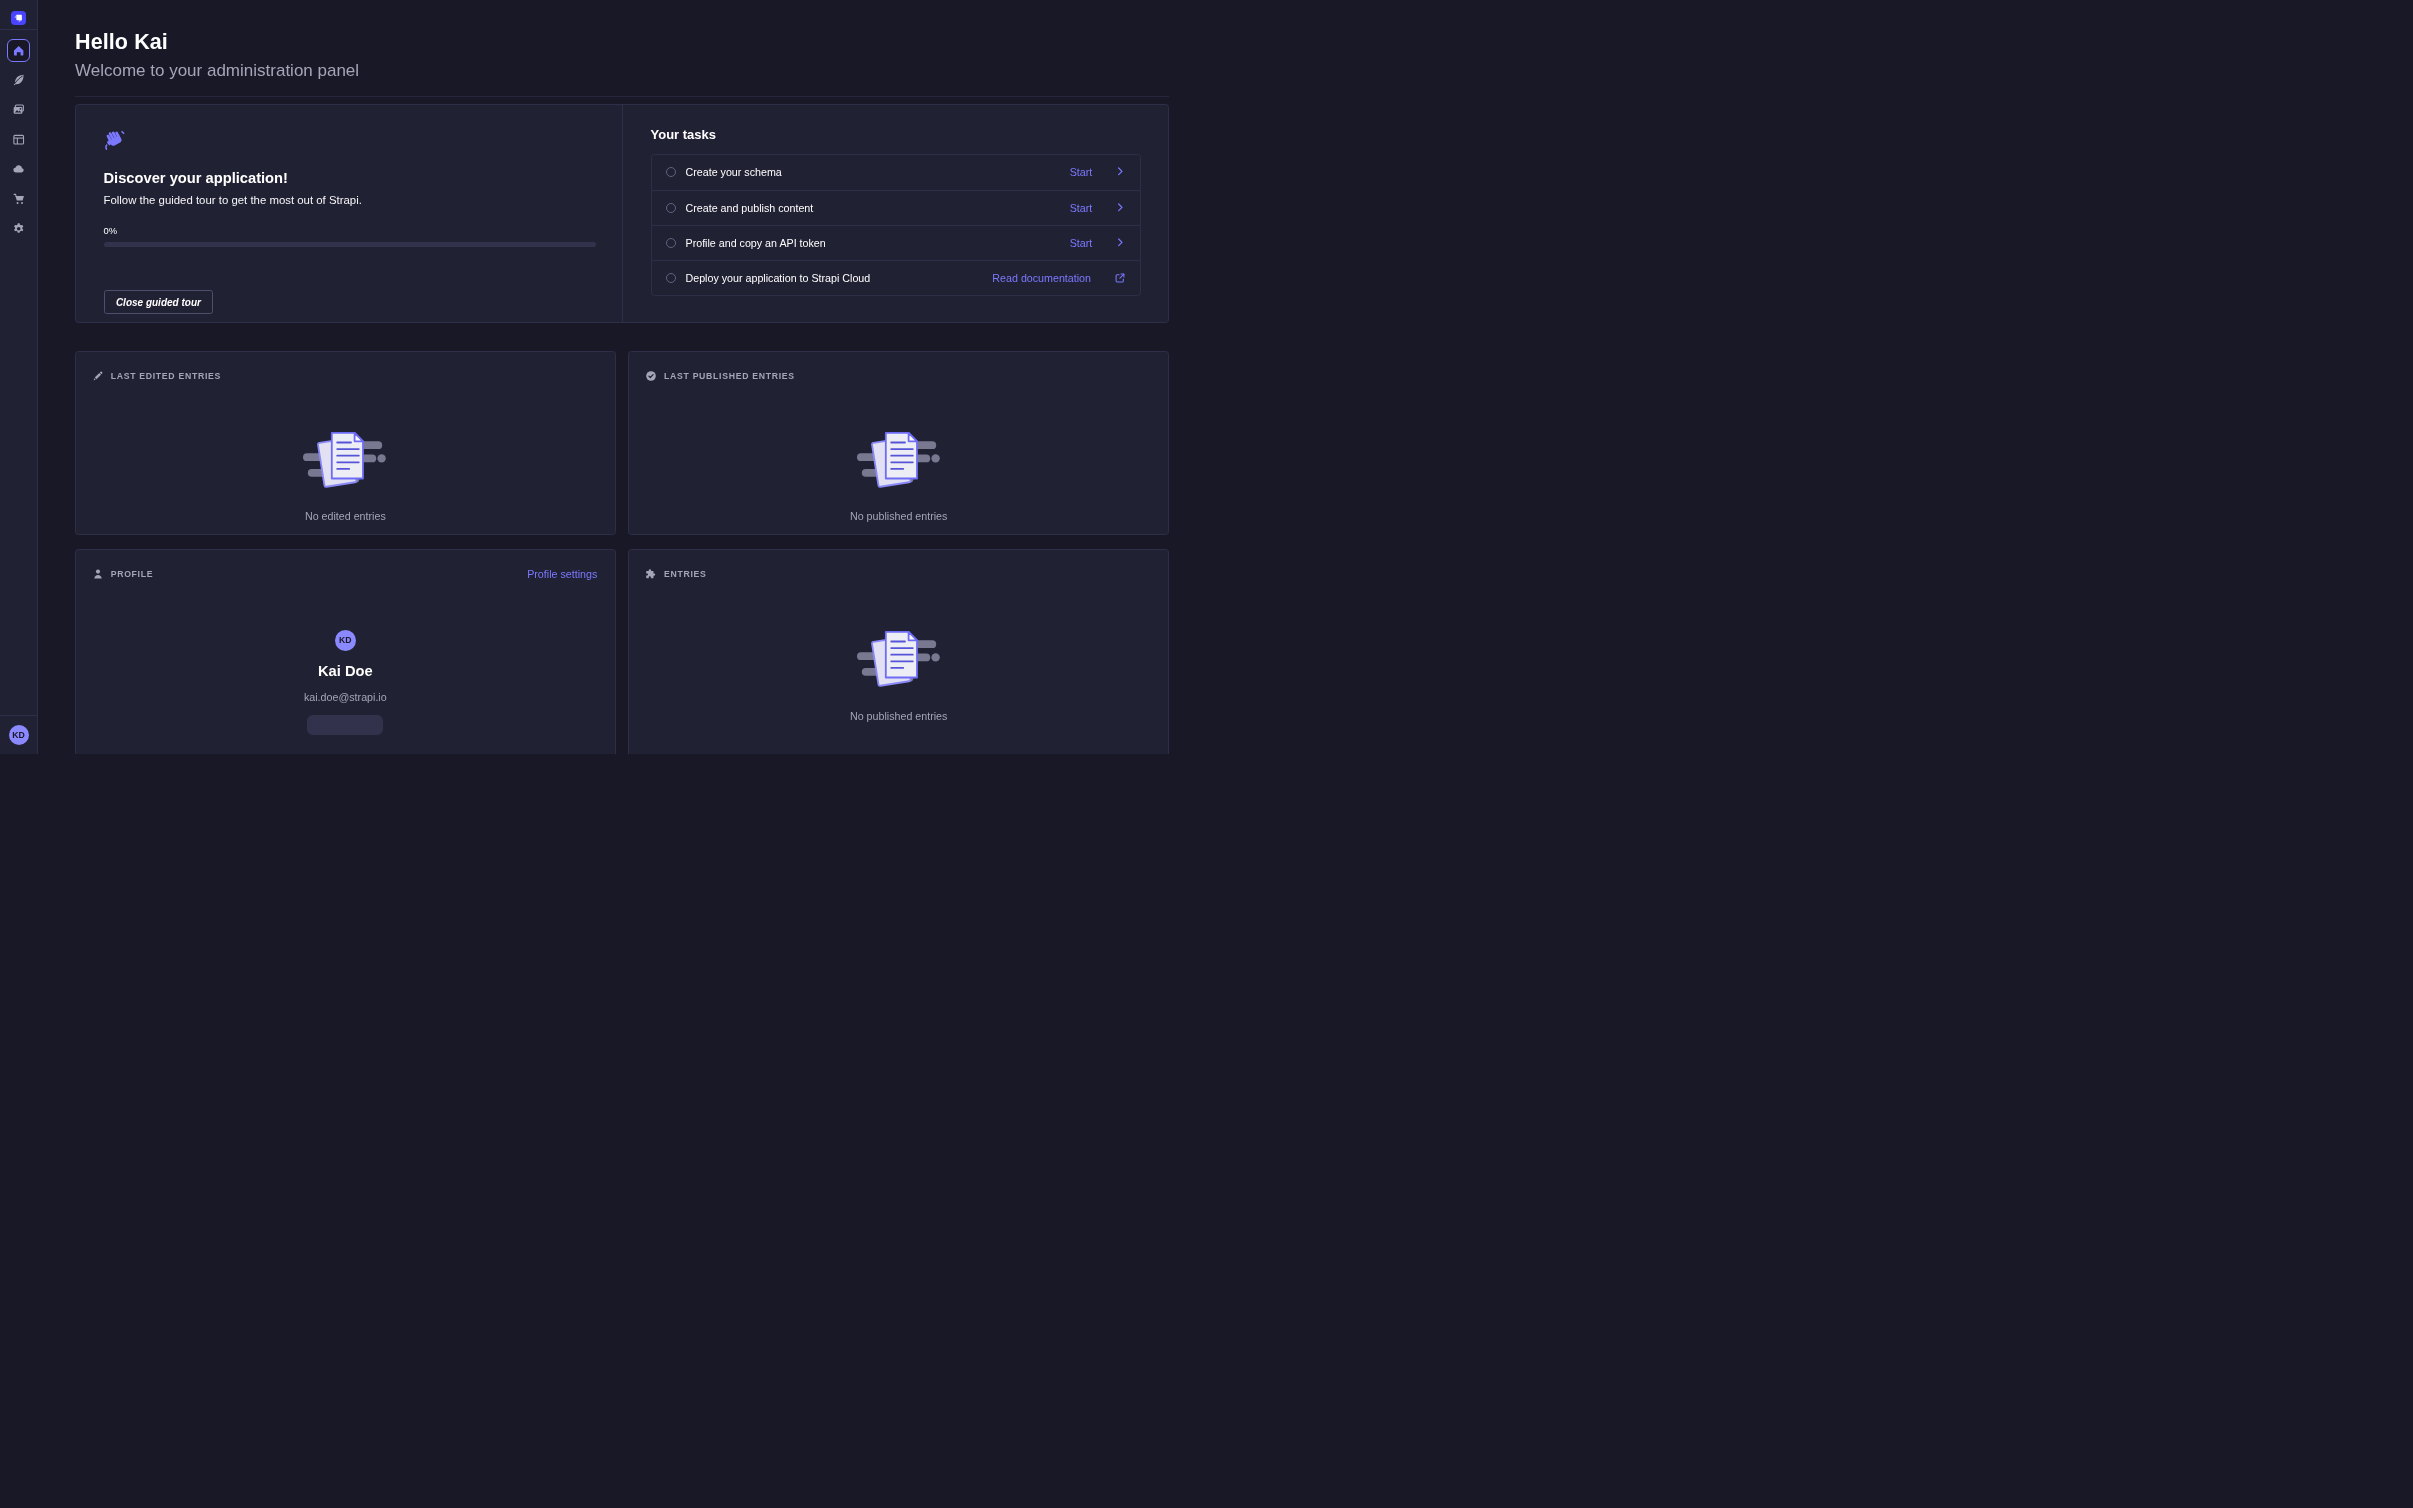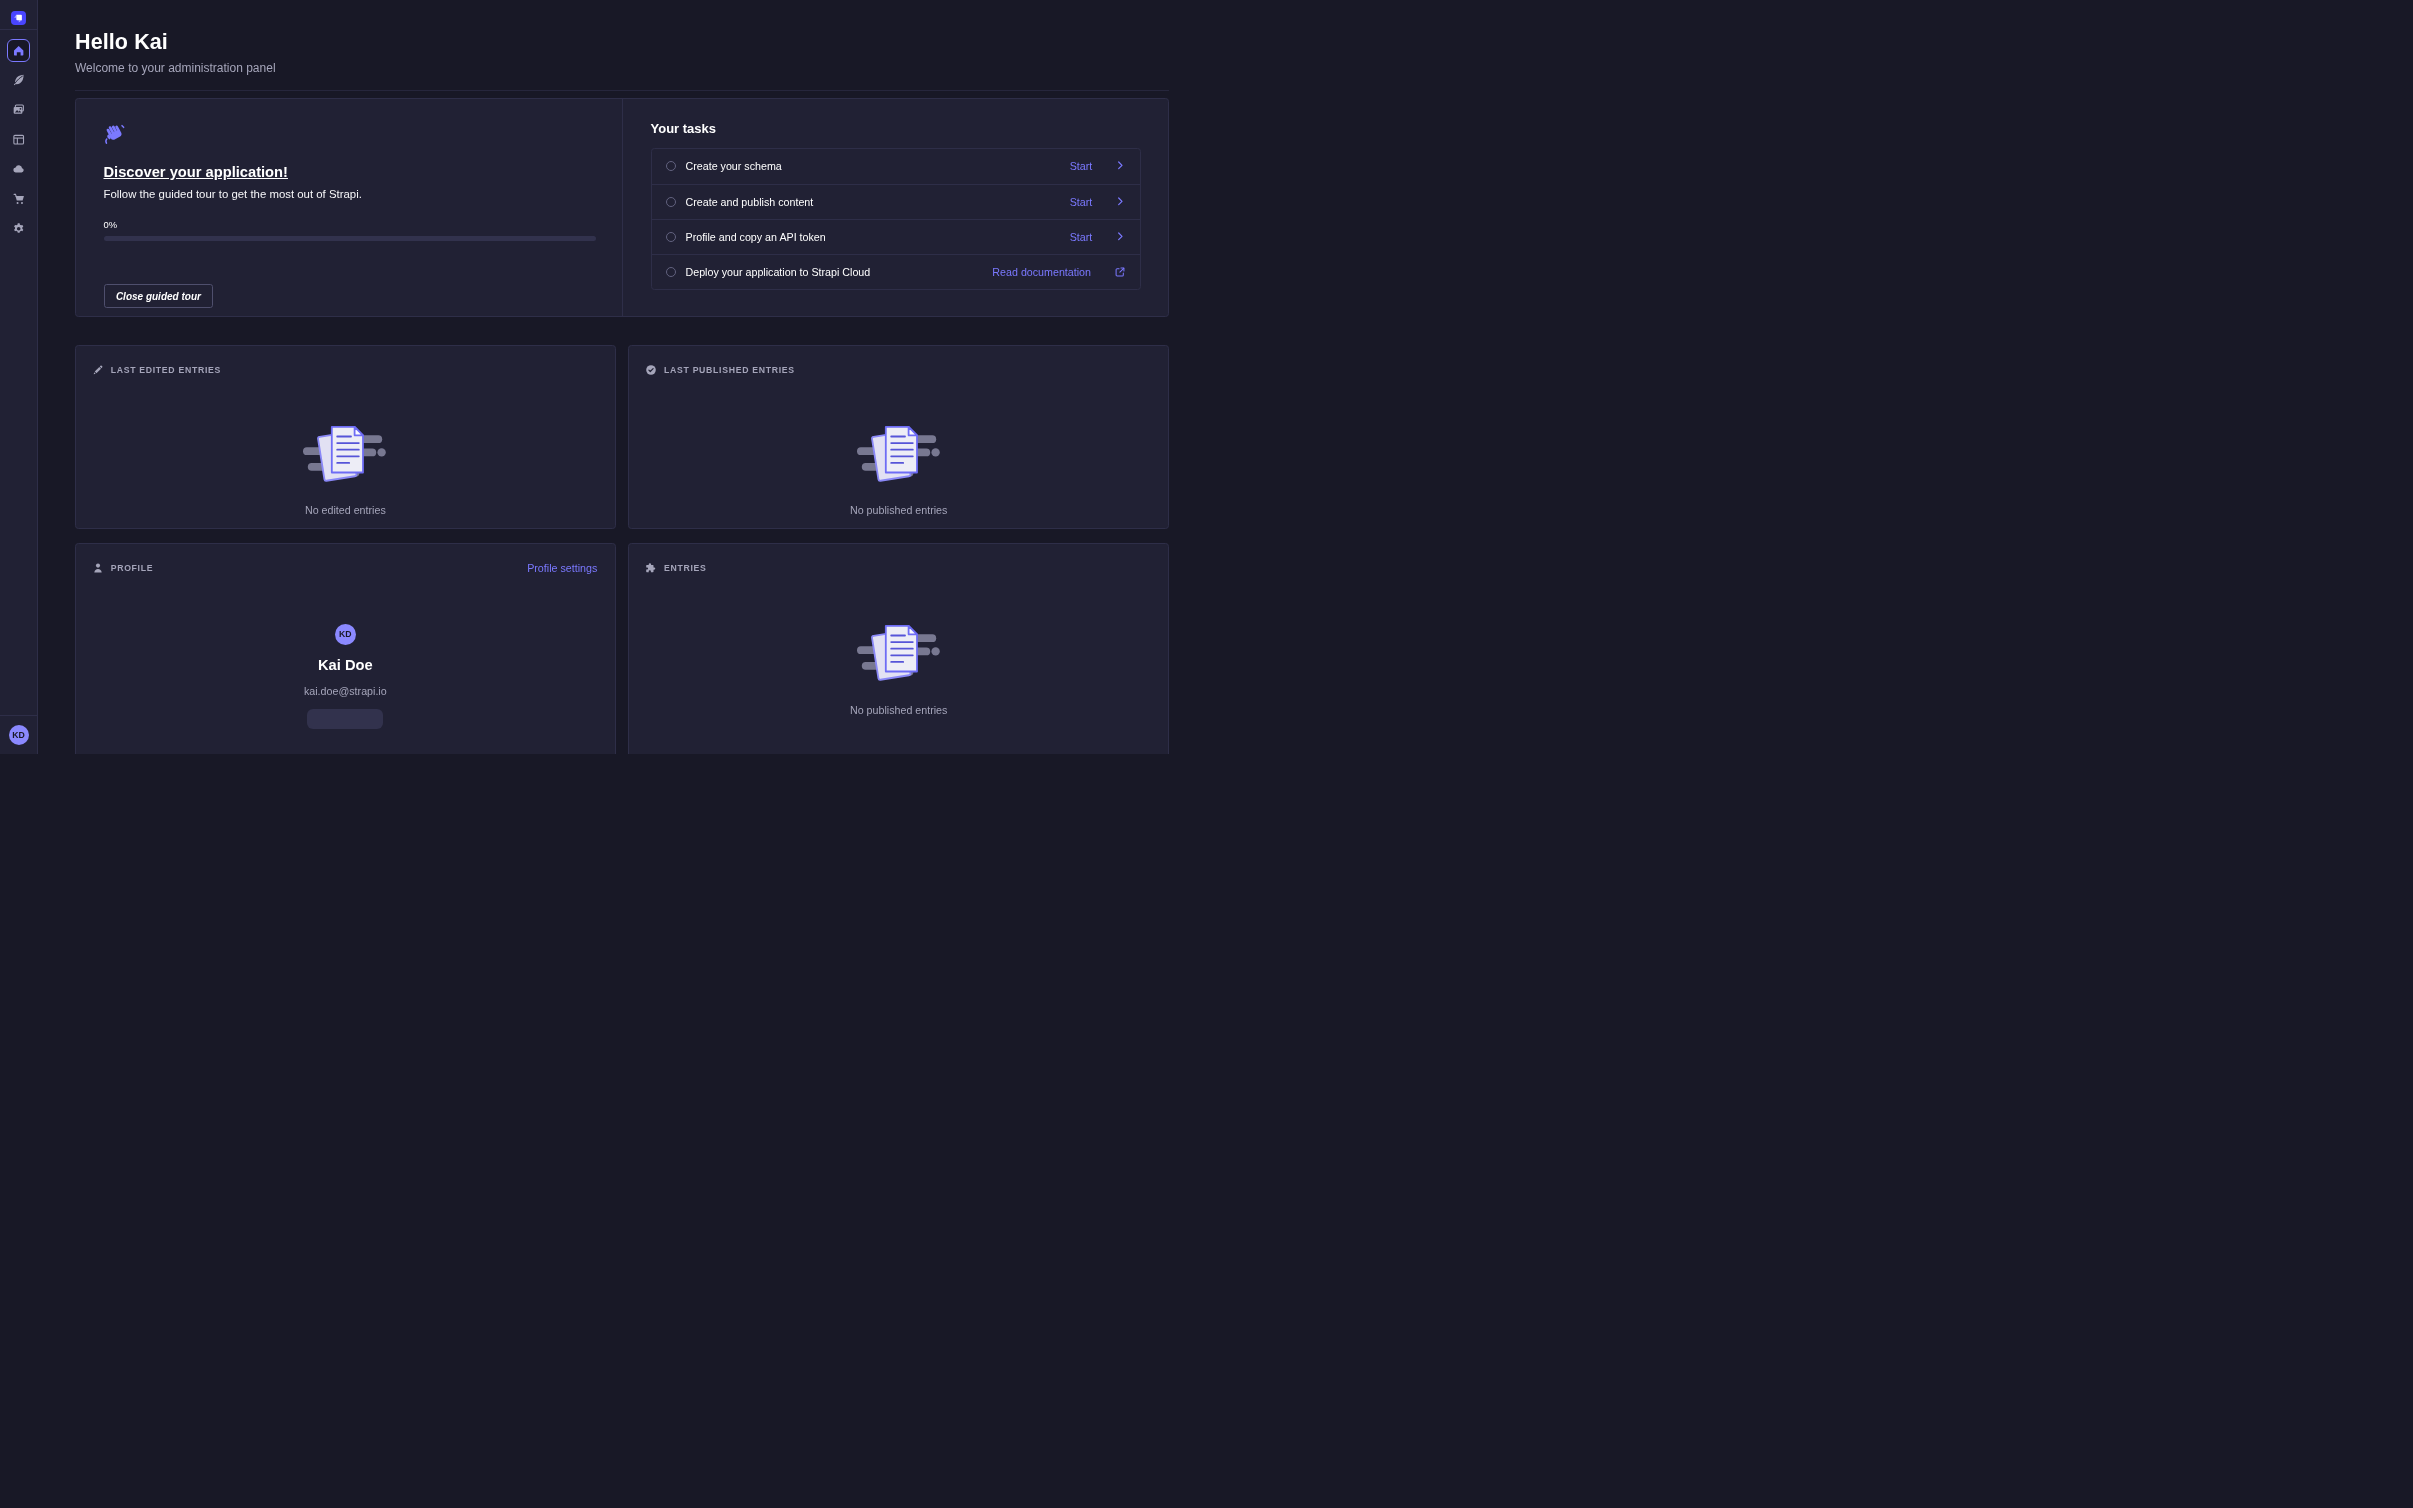--- a/index.html
+++ b/index.html
@@ -36,30 +36,30 @@
     width:20px; height:20px; border-radius:50%; background:#8b89ff;
     color:#181826; font-weight:bold; font-size:8.7px;
     display:flex; align-items:center; justify-content:center;
     margin:8.7px 0 9.4px 0; cursor:pointer;
   }
 
   
   .main { flex:1; padding:0 38px 0 37px; }
   .page-header { margin-top:29.5px; padding-bottom:15.4px; border-bottom:0.7px solid #26263c; }
   .page-header h1 { font-size:21.5px; font-weight:bold; letter-spacing:0.1px; }
-  .page-header p { margin-top:6px; font-size:12px; color:#a5a5ba; }
+  .page-header p { margin-top:6px; font-size:17px; color:#a5a5ba; }
 
   
   .tour-card {
     margin-top:7.4px; height:219px; background:#212134;
     border:0.7px solid #2e2e48; border-radius:3.4px;
     display:flex;
   }
   .tour-left { width:547px; border-right:0.7px solid #2e2e48; padding:25px 27px 0 27.5px; }
-  .tour-left h2 { margin-top:17px; font-size:14.7px; font-weight:bold;text-decoration:underline; }
+  .tour-left h2 { margin-top:17px; font-size:14.7px; font-weight:bold; }
   .tour-left .desc { margin-top:7.4px; font-size:11.4px; color:#f6f6f9; }
   .progress-label { margin-top:19.4px; font-size:9.4px; }
   .progress-track {
     margin-top:6px; width:492px; height:4.7px; border-radius:2.7px; background:#32324d;
     position:relative; overflow:hidden;
   }
   .progress-fill { height:100%; background:#7b79ff; border-radius:2.7px; width:0; }
   .close-tour-btn {
     margin-top:31.5px; display:inline-block;
     background:transparent; border:0.7px solid #4f4f6d; border-radius:2.7px;

